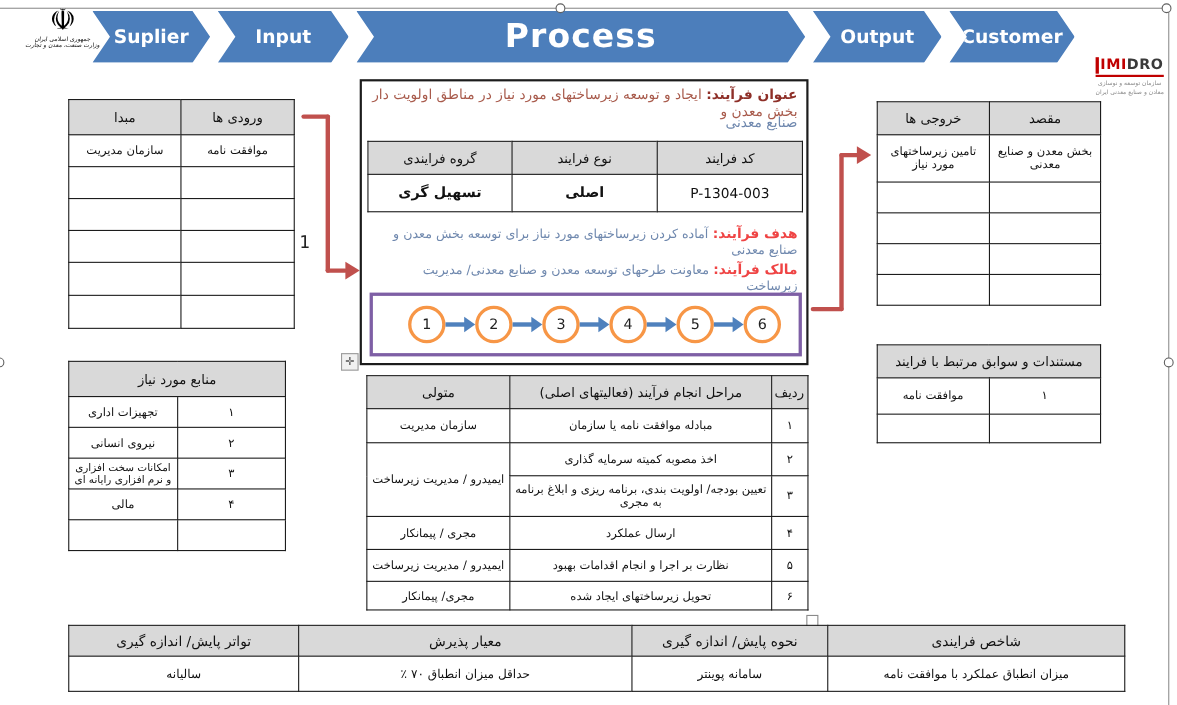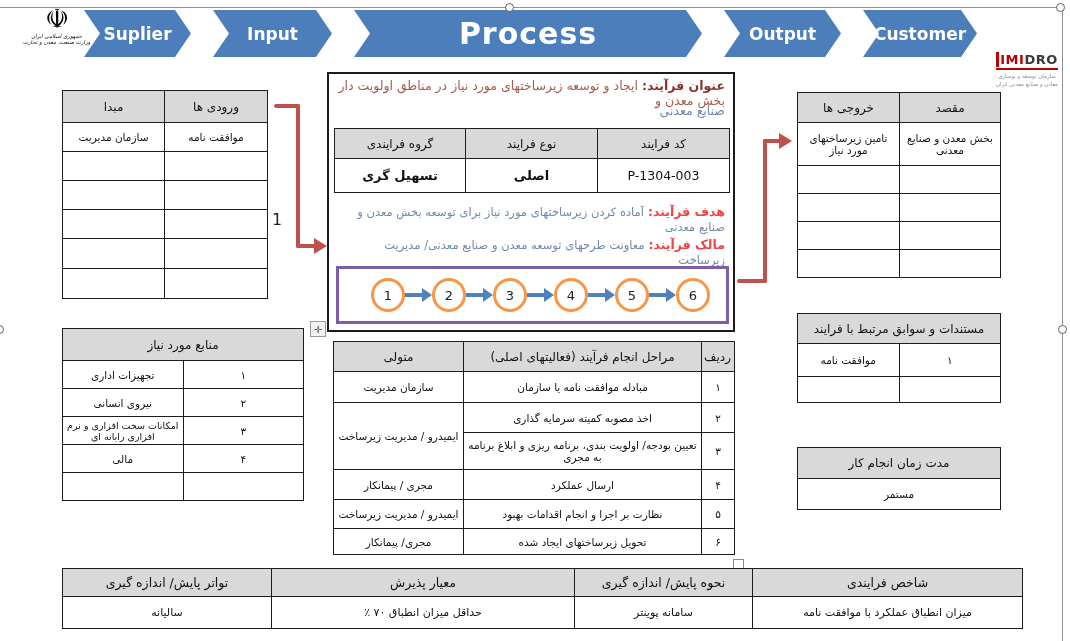--- a/index.html
+++ b/index.html
@@ -5,21 +5,21 @@
   * { margin:0; padding:0; box-sizing:border-box; }
   html,body { width:1070px; height:641px; background:#fff; font-family:"DejaVu Sans", sans-serif; overflow:hidden; }
   .abs { position:absolute; }
   #canvas { position:relative; width:1070px; height:641px; background:#ffffff; }
 
   
   .frame-line { background:#8f8f8f; }
   .handle { width:9px; height:9px; border:1.5px solid #5f5f5f; border-radius:50%; background:#fff; z-index:30; }
 
   
-  .chevron-band { left:84px; top:10px; width:893px; height:47px; display:flex; gap:22px; }
+  .chevron-band { left:84px; top:10px; width:893px; height:47px; display:flex; gap:7px; }
   .chev { background:#4C7EBB; color:#fff; font-weight:bold; display:flex; align-items:center; justify-content:center;
           clip-path: polygon(0 0, calc(100% - 16px) 0, 100% 50%, calc(100% - 16px) 100%, 0 100%, 16px 50%); }
   .chev-sm { font-size:17px; }
   .chev-lg { font-size:30px; letter-spacing:1px; }
 
   .emblem-box { left:14px; top:5px; width:86px; text-align:center; color:#000; }
   .emblem-glyph { font-size:27px; line-height:28px; }
   .emblem-line { font-size:5.5px; color:#111; transform:skewX(-8deg); }
 
   .imidro { left:992px; top:12px; width:70px; text-align:center;margin-top:40px; }
@@ -132,21 +132,21 @@
           <td></td>
           <td></td>
         </tr>
     <tr style="height:30px;">
           <td></td>
           <td></td>
         </tr>
   </tbody>
     </table>
 
-  <table class="abs" style="left:62px; top:328px; width:242px;">
+  <table class="abs" style="left:62px; top:328px; width:198px;">
     <tbody>
         <tr style="height:32px;">
           <th colspan="2">منابع مورد نیاز</th>
         </tr>
     <tr style="height:28px;">
           <td style="width:25px;">۱</td>
           <td>تجهیزات اداری</td>
         </tr>
     <tr style="height:28px;">
           <td>۲</td>
@@ -205,30 +205,20 @@
           <td style="width:22px;">۱</td>
           <td>موافقت نامه</td>
         </tr>
     <tr style="height:26px;">
           <td></td>
           <td></td>
         </tr>
   </tbody>
     </table>
 
-  <table class="abs" style="left:797px; top:447px; width:204px;">
-    <tbody>
-        <tr style="height:31px;">
-          <th>مدت زمان انجام کار</th>
-        </tr>
-    <tr style="height:31px;">
-          <td>مستمر</td>
-        </tr>
-  </tbody>
-    </table>
 
   <div class="abs center-box">
     <div class="title-line" style="top:4px;">
       <span class="lbl-red">عنوان فرآیند:</span>
       <span class="txt-rust">ایجاد و توسعه زیرساختهای مورد نیاز در مناطق اولویت دار بخش معدن و</span>
     </div>
     <div class="title-line" style="top:29px;">
       <span class="txt-blue">صنایع معدنی</span>
     </div>
 

